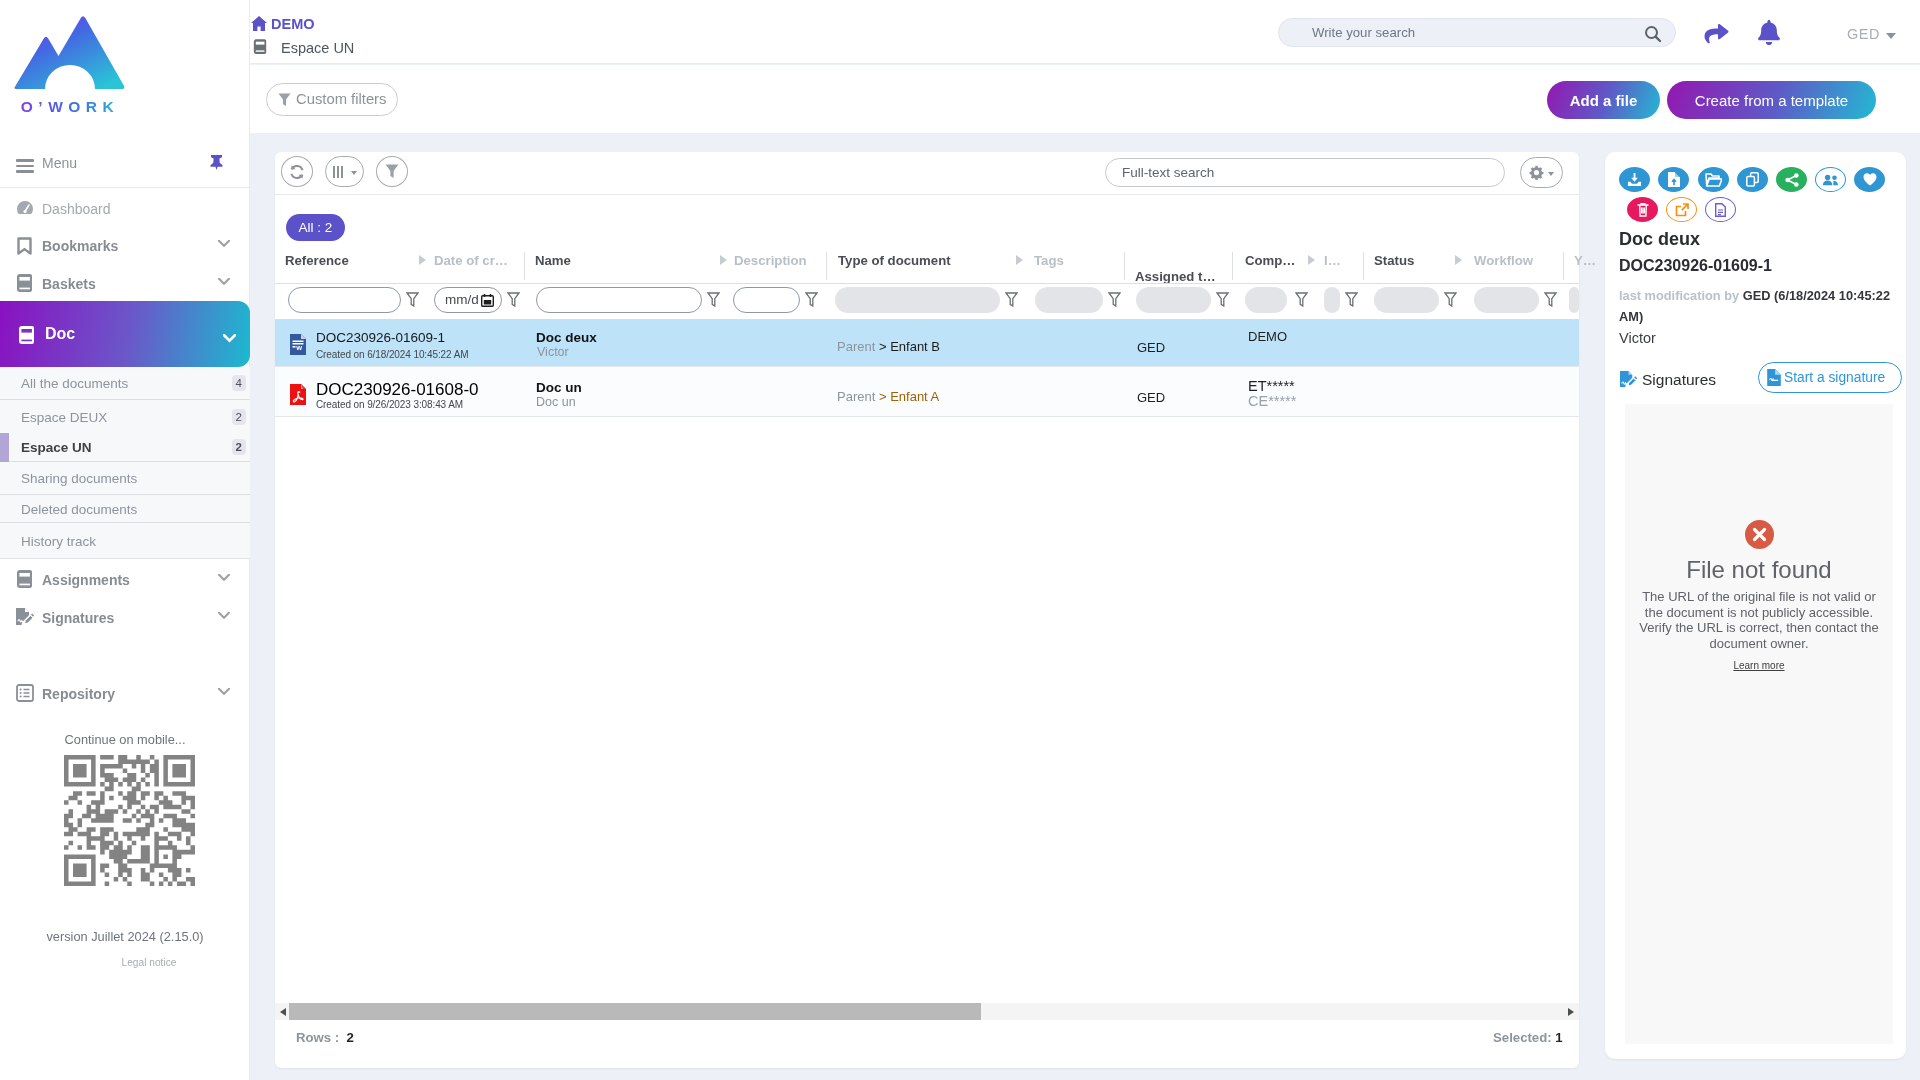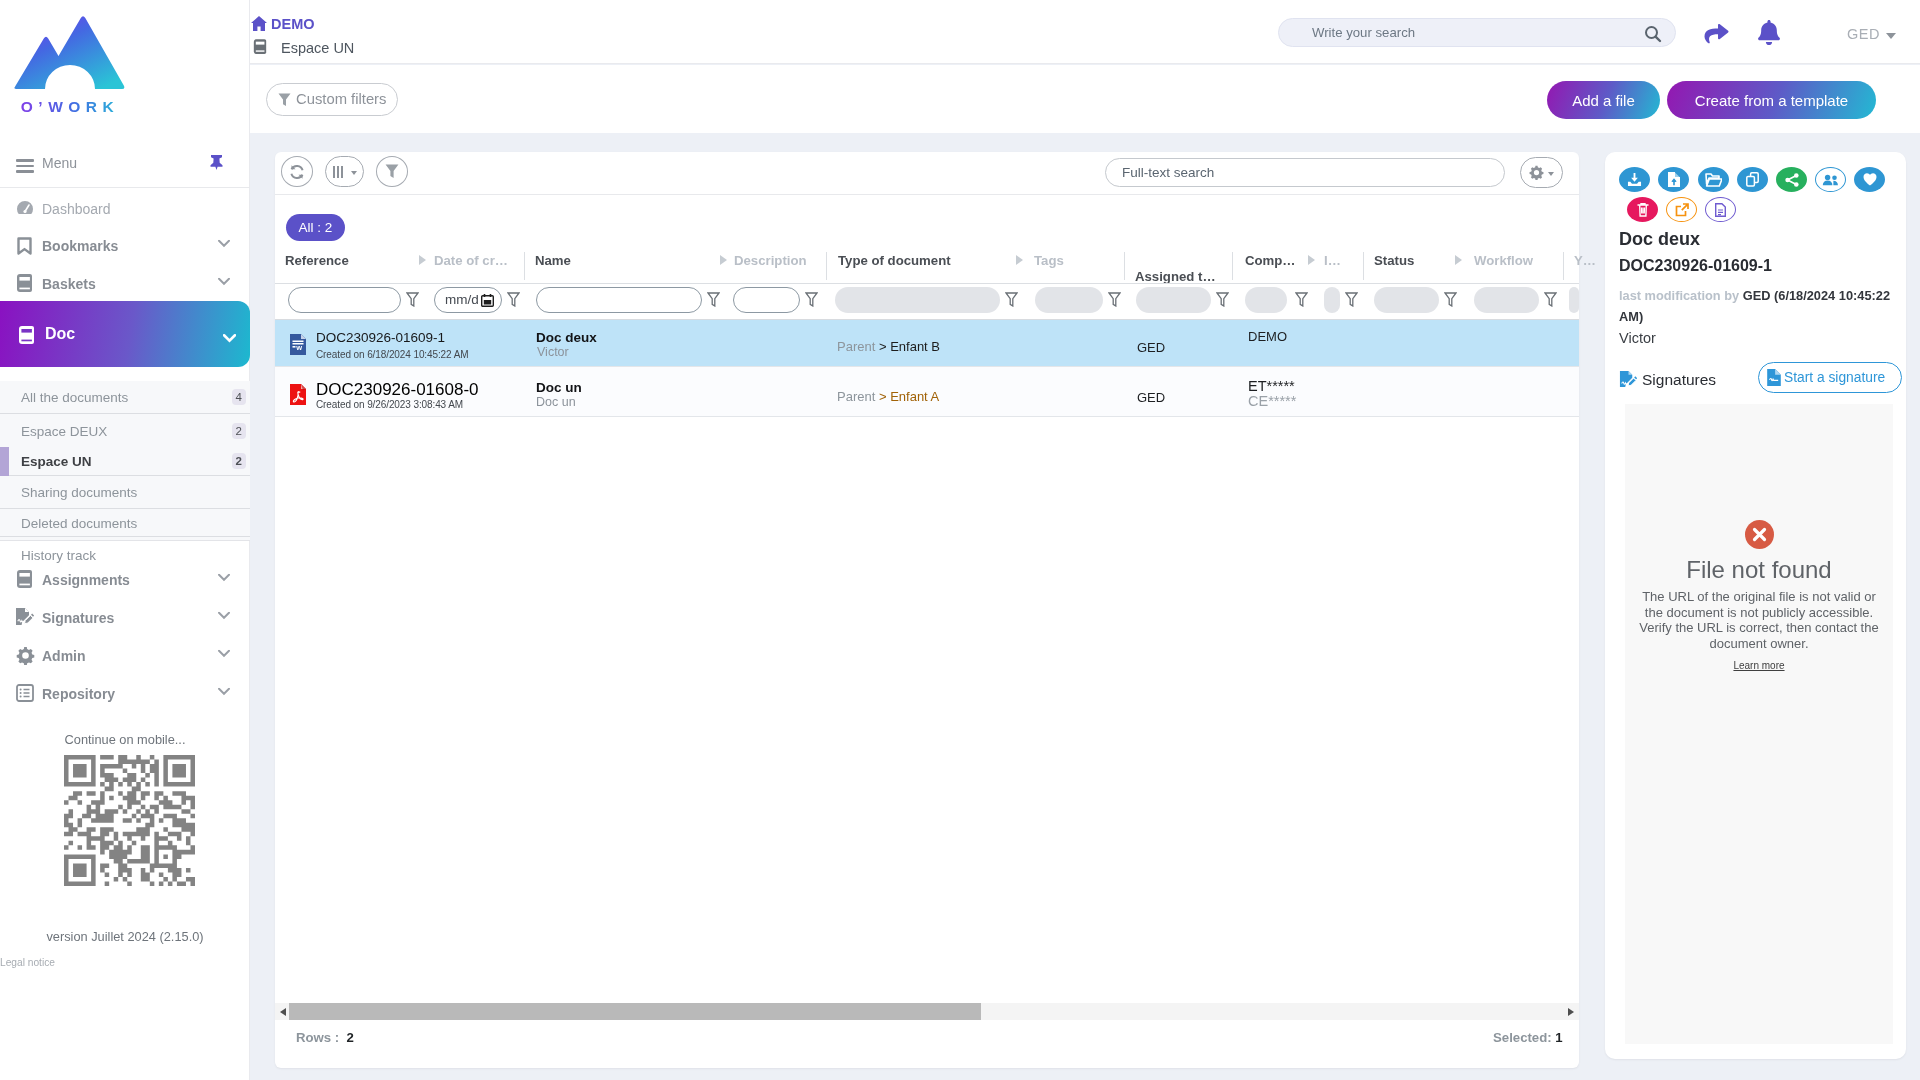--- a/index.html
+++ b/index.html
@@ -100,21 +100,21 @@
           <path d="M1 3a3 3 0 0 1 3-3h10a2 2 0 0 1 2 2v14a2 2 0 0 1-2 2H4a3 3 0 0 1-3-3z" fill="#fff"></path>
           <rect x="3.4" y="3" width="10.5" height="3.6" fill="#7a34c5"></rect>
           <rect x="3.4" y="13.6" width="10.5" height="1.7" fill="#7a34c5"></rect>
         </svg></span>
     <span class="abs" style="left:45px;top:24px;font-size:16px;font-weight:bold;color:#fff;">Doc</span>
     <span class="abs" style="right:14px;top:28px;"><svg width="13" height="9" viewBox="0 0 12 8">
           <path d="M1 1l5 5 5-5" fill="none" stroke="#fff" stroke-width="2.4" stroke-linecap="round"></path>
         </svg></span>
   </div>
 
-  <div class="abs" style="left:0;top:367px;width:250px;height:160px;background:#f7f8fa;border-bottom:1px solid #e3e4e8;margin-top:14px;">
+  <div class="abs" style="left:0;top:367px;width:250px;height:192px;background:#f7f8fa;border-bottom:1px solid #e3e4e8;">
     <div class="sub" style="top:0;height:33px;border-bottom:1px solid #dcdee2;">
         <span class="txt">All the documents</span>
         <span class="badge">4</span>
       </div>
     <div class="sub" style="top:33px;height:33px;">
         <span class="txt">Espace DEUX</span>
         <span class="badge">2</span>
       </div>
     <div class="sub" style="top:66px;height:29px;border-bottom:1px solid #dcdee2;font-weight:bold;color:#3f4145;">
       <span class="abs" style="left:0;top:0;width:9px;height:29px;background:#b3a5d6;"></span>
@@ -153,52 +153,41 @@
           <path d="M10.2 12.6 15.4 7.4l2.5 2.5-5.2 5.2-3.1.6z" fill="#8a9097" stroke="#fff" stroke-width="1"></path>
           <path d="M16 6.8l1.2-1.2 2 2-1.2 1.2z" fill="#8a9097"></path>
         </svg></span>
       <span class="txt">Signatures</span>
     <span class="chev">
         <svg width="12" height="8" viewBox="0 0 12 8">
           <path d="M1 1l5 5 5-5" fill="none" stroke="#9ba0a7" stroke-width="2" stroke-linecap="round"></path>
         </svg>
       </span>
   </div>
-  <div class="mitem" style="top:637px;">
-    <span class="abs" style="left:16px;top:9px;" id="ic-admin"><svg width="19" height="19" viewBox="0 0 16 16">
-          <path d="M8 5.2A2.8 2.8 0 1 0 8 10.8 2.8 2.8 0 1 0 8 5.2zM6.9.8h2.2l.3 1.7 1.5.8 1.6-.8 1.5 1.6-.9 1.5.6 1.5 1.7.4v2.2l-1.7.3-.6 1.6.9 1.5-1.5 1.5-1.6-.8-1.5.7-.3 1.7H6.9l-.3-1.7-1.5-.7-1.6.8L2 13.1l.9-1.5-.6-1.6-1.7-.3V7.5l1.7-.4.6-1.5L2 4.1l1.5-1.6 1.6.8 1.5-.8z" fill="#8a9097"></path>
-        </svg></span>
-      <span class="txt">Admin</span>
-    <span class="chev">
-        <svg width="12" height="8" viewBox="0 0 12 8">
-          <path d="M1 1l5 5 5-5" fill="none" stroke="#9ba0a7" stroke-width="2" stroke-linecap="round"></path>
-        </svg>
-      </span>
-  </div>
   <div class="mitem" style="top:675px;">
     <span class="abs" style="left:16px;top:9px;" id="ic-repo"><svg width="18" height="18" viewBox="0 0 18 18">
           <rect x="1" y="1" width="16" height="16" rx="2" fill="none" stroke="#8a9097" stroke-width="1.8"></rect>
           <circle cx="4.6" cy="5.5" r="1" fill="#8a9097"></circle>
           <circle cx="4.6" cy="9" r="1" fill="#8a9097"></circle>
           <circle cx="4.6" cy="12.5" r="1" fill="#8a9097"></circle>
           <path d="M7.5 5.5h6M7.5 9h6M7.5 12.5h6" stroke="#8a9097" stroke-width="1.6"></path>
         </svg></span>
       <span class="txt">Repository</span>
     <span class="chev">
         <svg width="12" height="8" viewBox="0 0 12 8">
           <path d="M1 1l5 5 5-5" fill="none" stroke="#9ba0a7" stroke-width="2" stroke-linecap="round"></path>
         </svg>
       </span>
   </div>
   <div class="abs" style="left:0;top:732px;width:250px;text-align:center;font-size:12.8px;color:#6e747b;">Continue on mobile...</div>
   <div class="abs" id="qr" style="left:64px;top:755px;width:131px;height:131px;"><svg width="131" height="131" viewBox="0 0 130.5 130.5">
         <path fill="#838383" d="M0 0h31.5v4.5h-31.5zM36 0h13.5v4.5h-13.5zM54 0h9v4.5h-9zM72 0h4.5v4.5h-4.5zM85.5 0h4.5v4.5h-4.5zM99 0h31.5v4.5h-31.5zM0 4.5h4.5v4.5h-4.5zM27 4.5h4.5v4.5h-4.5zM54 4.5h31.5v4.5h-31.5zM90 4.5h4.5v4.5h-4.5zM99 4.5h4.5v4.5h-4.5zM126 4.5h4.5v4.5h-4.5zM0 9h4.5v4.5h-4.5zM9 9h13.5v4.5h-13.5zM27 9h4.5v4.5h-4.5zM36 9h22.5v4.5h-22.5zM67.5 9h4.5v4.5h-4.5zM76.5 9h4.5v4.5h-4.5zM85.5 9h9v4.5h-9zM99 9h4.5v4.5h-4.5zM108 9h13.5v4.5h-13.5zM126 9h4.5v4.5h-4.5zM0 13.5h4.5v4.5h-4.5zM9 13.5h13.5v4.5h-13.5zM27 13.5h4.5v4.5h-4.5zM36 13.5h4.5v4.5h-4.5zM58.5 13.5h4.5v4.5h-4.5zM76.5 13.5h4.5v4.5h-4.5zM85.5 13.5h9v4.5h-9zM99 13.5h4.5v4.5h-4.5zM108 13.5h13.5v4.5h-13.5zM126 13.5h4.5v4.5h-4.5zM0 18h4.5v4.5h-4.5zM9 18h13.5v4.5h-13.5zM27 18h4.5v4.5h-4.5zM36 18h13.5v4.5h-13.5zM63 18h9v4.5h-9zM81 18h4.5v4.5h-4.5zM90 18h4.5v4.5h-4.5zM99 18h4.5v4.5h-4.5zM108 18h13.5v4.5h-13.5zM126 18h4.5v4.5h-4.5zM0 22.5h4.5v4.5h-4.5zM27 22.5h4.5v4.5h-4.5zM40.5 22.5h13.5v4.5h-13.5zM58.5 22.5h13.5v4.5h-13.5zM76.5 22.5h4.5v4.5h-4.5zM90 22.5h4.5v4.5h-4.5zM99 22.5h4.5v4.5h-4.5zM126 22.5h4.5v4.5h-4.5zM0 27h31.5v4.5h-31.5zM36 27h4.5v4.5h-4.5zM45 27h4.5v4.5h-4.5zM54 27h4.5v4.5h-4.5zM63 27h4.5v4.5h-4.5zM72 27h4.5v4.5h-4.5zM81 27h4.5v4.5h-4.5zM90 27h4.5v4.5h-4.5zM99 27h31.5v4.5h-31.5zM40.5 31.5h9v4.5h-9zM67.5 31.5h9v4.5h-9zM9 36h9v4.5h-9zM22.5 36h9v4.5h-9zM36 36h4.5v4.5h-4.5zM54 36h4.5v4.5h-4.5zM63 36h9v4.5h-9zM76.5 36h9v4.5h-9zM90 36h9v4.5h-9zM108 36h13.5v4.5h-13.5zM4.5 40.5h9v4.5h-9zM36 40.5h4.5v4.5h-4.5zM45 40.5h4.5v4.5h-4.5zM58.5 40.5h13.5v4.5h-13.5zM76.5 40.5h4.5v4.5h-4.5zM90 40.5h4.5v4.5h-4.5zM99 40.5h4.5v4.5h-4.5zM117 40.5h13.5v4.5h-13.5zM0 45h4.5v4.5h-4.5zM13.5 45h4.5v4.5h-4.5zM27 45h13.5v4.5h-13.5zM63 45h13.5v4.5h-13.5zM94.5 45h13.5v4.5h-13.5zM117 45h4.5v4.5h-4.5zM126 45h4.5v4.5h-4.5zM22.5 49.5h4.5v4.5h-4.5zM31.5 49.5h4.5v4.5h-4.5zM54 49.5h4.5v4.5h-4.5zM63 49.5h4.5v4.5h-4.5zM76.5 49.5h4.5v4.5h-4.5zM85.5 49.5h9v4.5h-9zM99 49.5h18v4.5h-18zM126 49.5h4.5v4.5h-4.5zM4.5 54h4.5v4.5h-4.5zM22.5 54h13.5v4.5h-13.5zM40.5 54h13.5v4.5h-13.5zM58.5 54h4.5v4.5h-4.5zM72 54h4.5v4.5h-4.5zM81 54h4.5v4.5h-4.5zM90 54h4.5v4.5h-4.5zM117 54h9v4.5h-9zM0 58.5h9v4.5h-9zM18 58.5h9v4.5h-9zM31.5 58.5h18v4.5h-18zM67.5 58.5h4.5v4.5h-4.5zM76.5 58.5h13.5v4.5h-13.5zM99 58.5h13.5v4.5h-13.5zM126 58.5h4.5v4.5h-4.5zM0 63h4.5v4.5h-4.5zM13.5 63h4.5v4.5h-4.5zM27 63h22.5v4.5h-22.5zM58.5 63h9v4.5h-9zM72 63h4.5v4.5h-4.5zM85.5 63h4.5v4.5h-4.5zM94.5 63h4.5v4.5h-4.5zM108 63h13.5v4.5h-13.5zM0 67.5h9v4.5h-9zM13.5 67.5h4.5v4.5h-4.5zM81 67.5h9v4.5h-9zM108 67.5h22.5v4.5h-22.5zM4.5 72h9v4.5h-9zM22.5 72h9v4.5h-9zM36 72h13.5v4.5h-13.5zM72 72h13.5v4.5h-13.5zM99 72h4.5v4.5h-4.5zM117 72h13.5v4.5h-13.5zM0 76.5h9v4.5h-9zM13.5 76.5h13.5v4.5h-13.5zM36 76.5h9v4.5h-9zM49.5 76.5h4.5v4.5h-4.5zM58.5 76.5h27v4.5h-27zM90 76.5h4.5v4.5h-4.5zM103.5 76.5h13.5v4.5h-13.5zM126 76.5h4.5v4.5h-4.5zM22.5 81h18v4.5h-18zM49.5 81h4.5v4.5h-4.5zM63 81h4.5v4.5h-4.5zM76.5 81h4.5v4.5h-4.5zM90 81h13.5v4.5h-13.5zM112.5 81h4.5v4.5h-4.5zM121.5 81h4.5v4.5h-4.5zM4.5 85.5h4.5v4.5h-4.5zM22.5 85.5h4.5v4.5h-4.5zM36 85.5h13.5v4.5h-13.5zM54 85.5h4.5v4.5h-4.5zM67.5 85.5h4.5v4.5h-4.5zM90 85.5h4.5v4.5h-4.5zM103.5 85.5h4.5v4.5h-4.5zM121.5 85.5h4.5v4.5h-4.5zM0 90h4.5v4.5h-4.5zM13.5 90h4.5v4.5h-4.5zM22.5 90h9v4.5h-9zM36 90h9v4.5h-9zM49.5 90h9v4.5h-9zM63 90h4.5v4.5h-4.5zM76.5 90h9v4.5h-9zM90 90h22.5v4.5h-22.5zM126 90h4.5v4.5h-4.5zM36 94.5h4.5v4.5h-4.5zM45 94.5h22.5v4.5h-22.5zM76.5 94.5h9v4.5h-9zM90 94.5h4.5v4.5h-4.5zM108 94.5h22.5v4.5h-22.5zM0 99h31.5v4.5h-31.5zM45 99h18v4.5h-18zM76.5 99h9v4.5h-9zM90 99h4.5v4.5h-4.5zM99 99h4.5v4.5h-4.5zM108 99h9v4.5h-9zM0 103.5h4.5v4.5h-4.5zM27 103.5h4.5v4.5h-4.5zM49.5 103.5h9v4.5h-9zM63 103.5h22.5v4.5h-22.5zM90 103.5h4.5v4.5h-4.5zM108 103.5h4.5v4.5h-4.5zM0 108h4.5v4.5h-4.5zM9 108h13.5v4.5h-13.5zM27 108h4.5v4.5h-4.5zM36 108h9v4.5h-9zM54 108h9v4.5h-9zM85.5 108h27v4.5h-27zM0 112.5h4.5v4.5h-4.5zM9 112.5h13.5v4.5h-13.5zM27 112.5h4.5v4.5h-4.5zM36 112.5h4.5v4.5h-4.5zM54 112.5h13.5v4.5h-13.5zM76.5 112.5h4.5v4.5h-4.5zM85.5 112.5h4.5v4.5h-4.5zM103.5 112.5h13.5v4.5h-13.5zM121.5 112.5h4.5v4.5h-4.5zM0 117h4.5v4.5h-4.5zM9 117h13.5v4.5h-13.5zM27 117h4.5v4.5h-4.5zM40.5 117h4.5v4.5h-4.5zM54 117h4.5v4.5h-4.5zM63 117h4.5v4.5h-4.5zM76.5 117h9v4.5h-9zM94.5 117h4.5v4.5h-4.5zM108 117h9v4.5h-9zM0 121.5h4.5v4.5h-4.5zM27 121.5h4.5v4.5h-4.5zM49.5 121.5h4.5v4.5h-4.5zM58.5 121.5h4.5v4.5h-4.5zM76.5 121.5h9v4.5h-9zM99 121.5h4.5v4.5h-4.5zM108 121.5h4.5v4.5h-4.5zM121.5 121.5h9v4.5h-9zM0 126h31.5v4.5h-31.5zM40.5 126h4.5v4.5h-4.5zM63 126h4.5v4.5h-4.5zM85.5 126h4.5v4.5h-4.5zM94.5 126h4.5v4.5h-4.5zM103.5 126h4.5v4.5h-4.5zM112.5 126h9v4.5h-9zM126 126h4.5v4.5h-4.5z"></path>
       </svg></div>
   <div class="abs" style="left:0;top:929px;width:250px;text-align:center;font-size:12.8px;color:#6e747b;">version Juillet 2024 (2.15.0)</div>
-  <div class="abs" style="left:0;top:957px;width:250px;font-size:10.2px;color:#a7acb2;">Legal notice</div>
+  <div class="abs" style="left:0;top:957px;width:250px;text-align:center;font-size:10.2px;color:#a7acb2;padding-left:48px;">Legal notice</div>
 </div>
 
 <div class="abs" style="left:250px;top:0;width:1670px;height:64px;background:#fff;border-bottom:1px solid #e9eaee;"></div>
 <div class="abs" style="left:250px;top:65px;width:1670px;height:68px;background:#fff;"></div>
 <span class="abs" id="ic-home" style="left:251px;top:16px;z-index:6;"><svg width="16" height="15" viewBox="0 0 16 15">
       <path d="M8 0 16 7h-2v8h-4.4v-4.6H6.4V15H2V7H0z" fill="#5b51c8"></path>
     </svg></span>
 <div class="abs" style="left:271px;top:16px;font-size:14.5px;font-weight:bold;color:#5b51c8;z-index:6;">DEMO</div>
 <span class="abs" id="ic-book2" style="left:253px;top:39px;z-index:6;"><svg width="14" height="16" viewBox="0 0 17 19">
       <path d="M1 3a3 3 0 0 1 3-3h10a2 2 0 0 1 2 2v14a2 2 0 0 1-2 2H4a3 3 0 0 1-3-3z" fill="#6a7076"></path>
@@ -222,21 +211,21 @@
     </svg></span>
 <div class="abs" style="left:1847px;top:26px;font-size:14.5px;color:#a9aeb5;z-index:6;letter-spacing:0.5px;">GED</div>
 <div class="abs" style="left:1886px;top:33px;width:0;height:0;border-top:6px solid #8d939a;border-left:5px solid transparent;border-right:5px solid transparent;z-index:6;"></div>
 
 <div class="abs" style="left:266px;top:83px;width:132px;height:33px;border:1px solid #c9ccd1;border-radius:17px;z-index:6;">
   <svg class="abs" style="left:11px;top:9px;" width="13" height="14" viewBox="0 0 13 14">
       <path d="M0.5 0.5h12l-4.5 6v6.5l-3-1.8V6.5z" fill="#9aa0a6"></path>
     </svg>
   <span class="abs" style="left:29px;top:7px;font-size:14.8px;color:#8d9299;">Custom filters</span>
 </div>
-<div class="gradbtn abs" style="left:1547px;top:81px;width:113px;height:38px;z-index:6;">Add a file</div>
+<div class="gradbtn abs" style="left:1547px;top:81px;width:113px;height:38px;z-index:6;font-weight:bold;">Add a file</div>
 <div class="gradbtn abs" style="left:1667px;top:81px;width:209px;height:38px;z-index:6;">Create from a template</div>
 
 <div class="card" style="left:275px;top:152px;width:1304px;height:916px;"></div>
 <div class="abs" id="tablecard" style="left:275px;top:0;width:1304px;height:1080px;z-index:4;">
 
   <div class="cbtn" style="left:6px;width:32px;border-radius:50%;">
     <svg width="16" height="16" viewBox="0 0 16 16">
         <path d="M13.6 6.3A6 6 0 0 0 2.5 5.2" fill="none" stroke="#8d9299" stroke-width="2"></path>
         <path d="M2.5 1.2v4h4z" fill="#8d9299"></path>
         <path d="M2.4 9.7a6 6 0 0 0 11.1 1.1" fill="none" stroke="#8d9299" stroke-width="2"></path>

